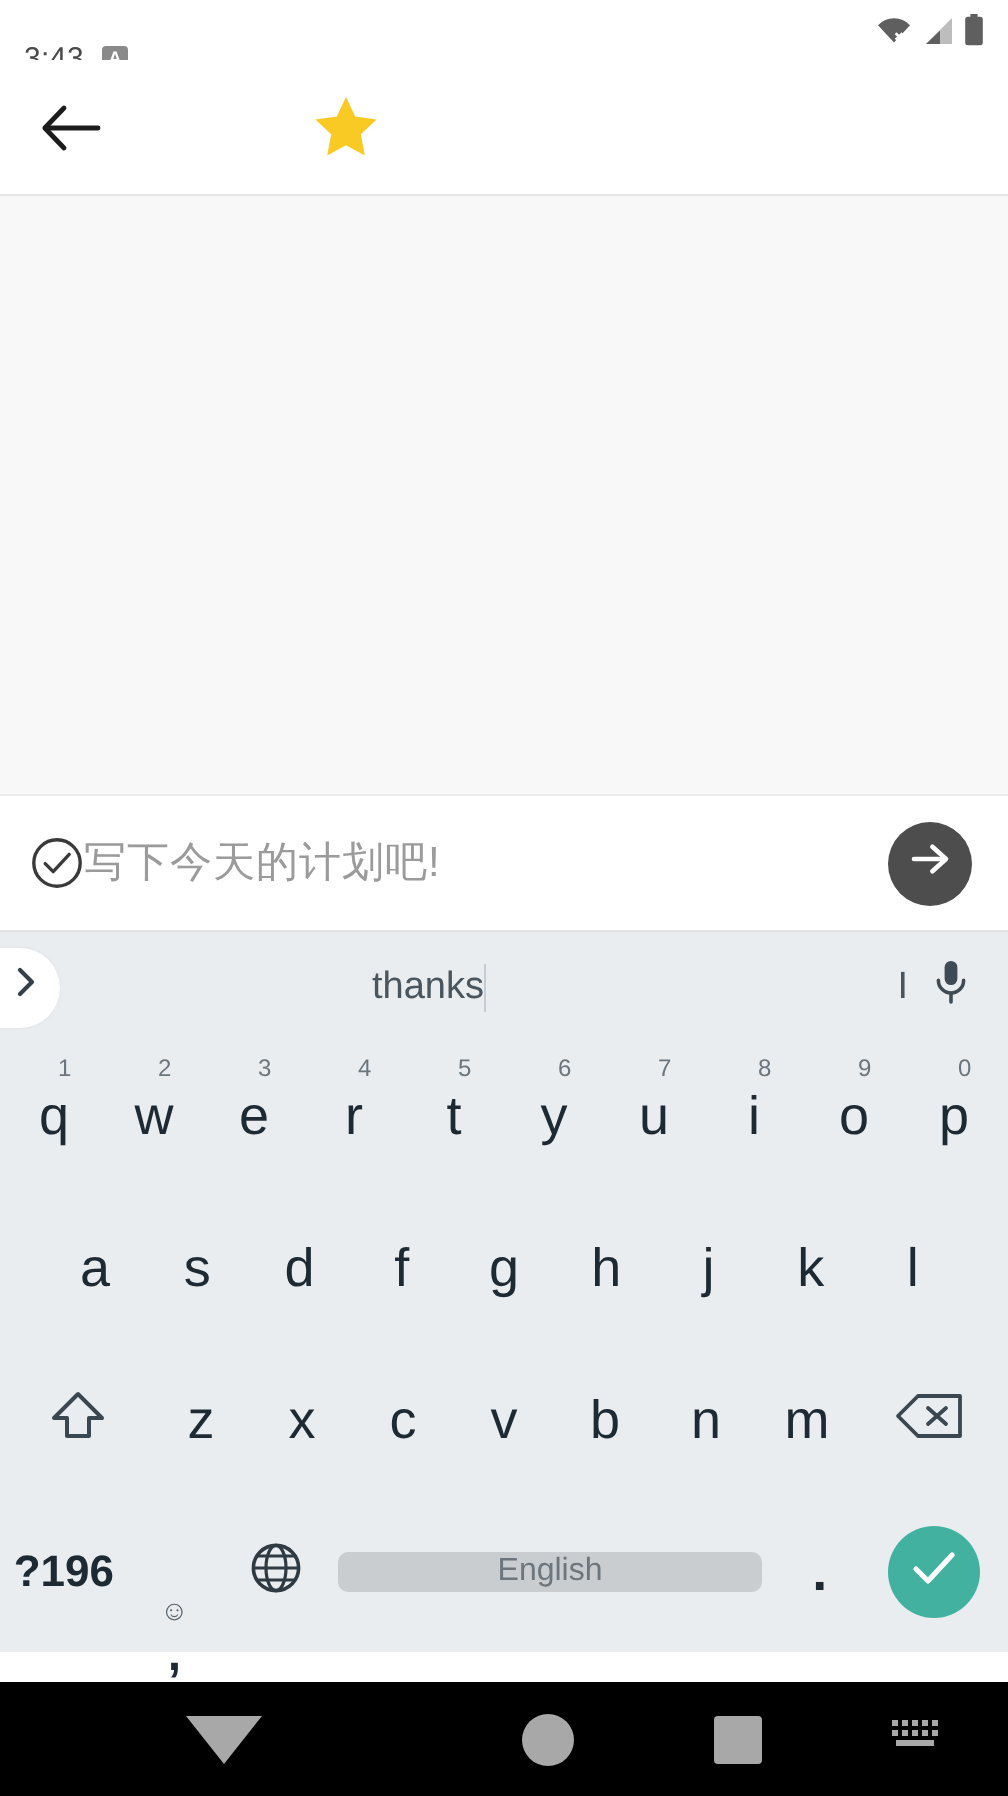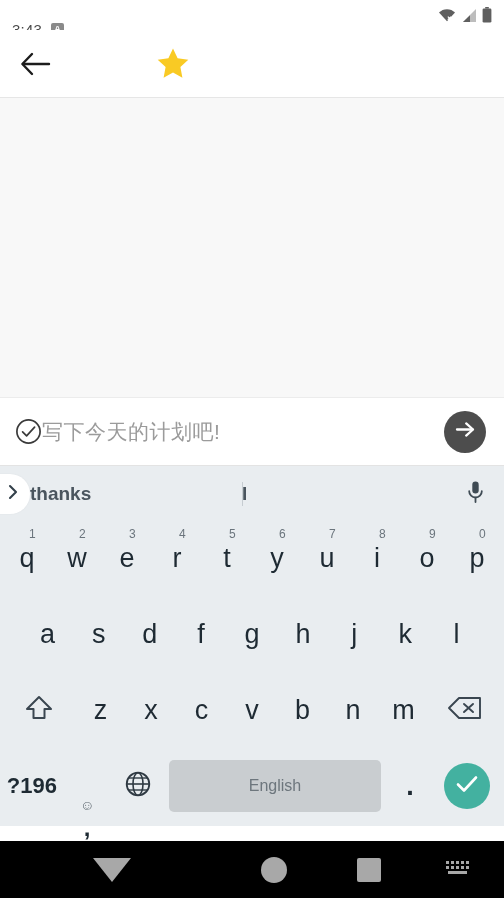--- a/index.html
+++ b/index.html
@@ -146,27 +146,26 @@
     box-shadow:0 0 2px rgba(0,0,0,0.05);
   }
   .suggestions {
     flex:1;
     display:flex;
     align-items:center;
     height:100%;
   }
   .sugg {
     flex:1;
-    text-align:left;
+    text-align:right;
     font-size:19px;
     color:#4a555e;
     cursor:pointer;
     position:relative;
     line-height:55px;
-    font-weight:bold;
   }
   .sugg + .sugg::before {
     content:"";
     position:absolute;
     left:0; top:16px;
     width:1px; height:24px;
     background:#c6ccd1;
   }
   .mic-btn {
     width:42px;
@@ -227,21 +226,21 @@
     transform:translateX(-50%);
     font-size:24px;
     color:#1e2a33;
     font-weight:bold;
     line-height:1;
   }
   .key-globe { flex:1.1; }
   .key-space { flex:4.6; padding:0 6px; }
   .spacebar {
     width:100%;
-    height:52px;
+    height:20px;
     background:#c9cdd0;
     border-radius:5px;
     display:flex;
     align-items:center;
     justify-content:center;
     font-size:16px;
     color:#6d767d;
   }
   .key-period { flex:1; }
   .key-period .glyph { font-size:27px; font-weight:bold; }

